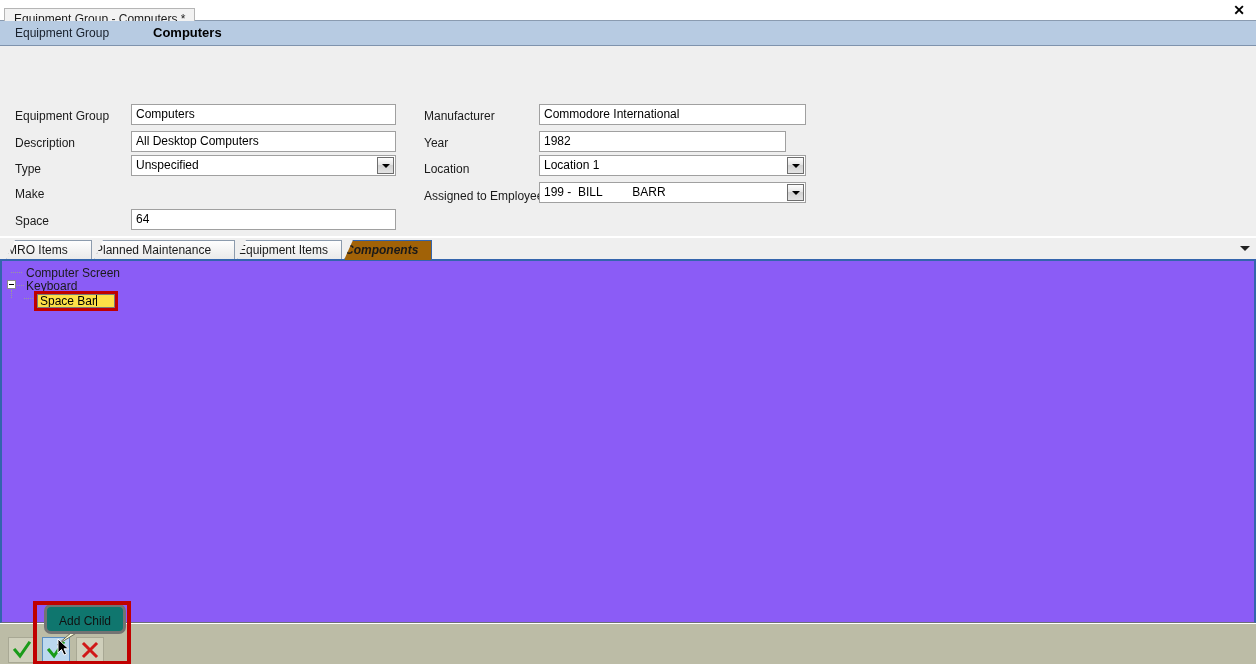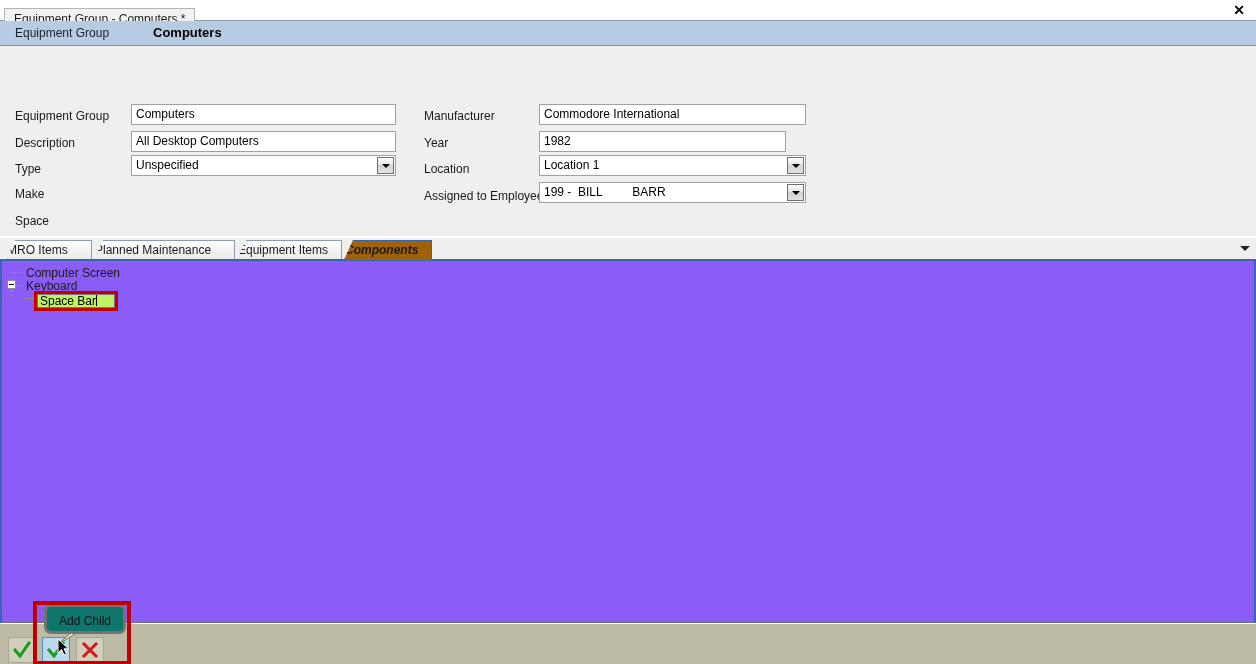--- a/index.html
+++ b/index.html
@@ -234,21 +234,21 @@
     left: 34px; top: 291px;
     width: 84px; height: 20px;
     border: 3px solid #c00000;
     box-sizing: border-box;
     background: #ffffff;
   }
   .edit-inner {
     position: absolute;
     left: 37px; top: 294px;
     width: 78px; height: 14px;
-    background: #bef264;
+    background: #fde047;
     border: 1px solid #7a7a7a;
     box-sizing: border-box;
     font-size: 12px;
     line-height: 12px;
     padding-left: 2px;
     color: #000;
     white-space: nowrap;
     overflow: hidden;
   }
   .caret {
@@ -355,20 +355,21 @@
   <div class="combo-box" style="left:131px; top:109px; width:265px;">
     <span class="combo-text">Unspecified</span>
     <span class="combo-btn">
         <span class="tri"></span>
       </span>
   </div>
 
   <div class="field-label" style="left:15px; top:141px;">Make</div>
 
   <div class="field-label" style="left:15px; top:168px;">Space</div>
+  <div class="field-box" style="left:131px; top:163px; width:265px;">64</div>
 
   <div class="field-label" style="left:424px; top:63px;">Manufacturer</div>
   <div class="field-box" style="left:539px; top:58px; width:267px;">Commodore International</div>
 
   <div class="field-label" style="left:424px; top:90px;">Year</div>
   <div class="field-box" style="left:539px; top:85px; width:247px;">1982</div>
 
   <div class="field-label" style="left:424px; top:116px;">Location</div>
   <div class="combo-box" style="left:539px; top:109px; width:267px;">
     <span class="combo-text">Location 1</span>

